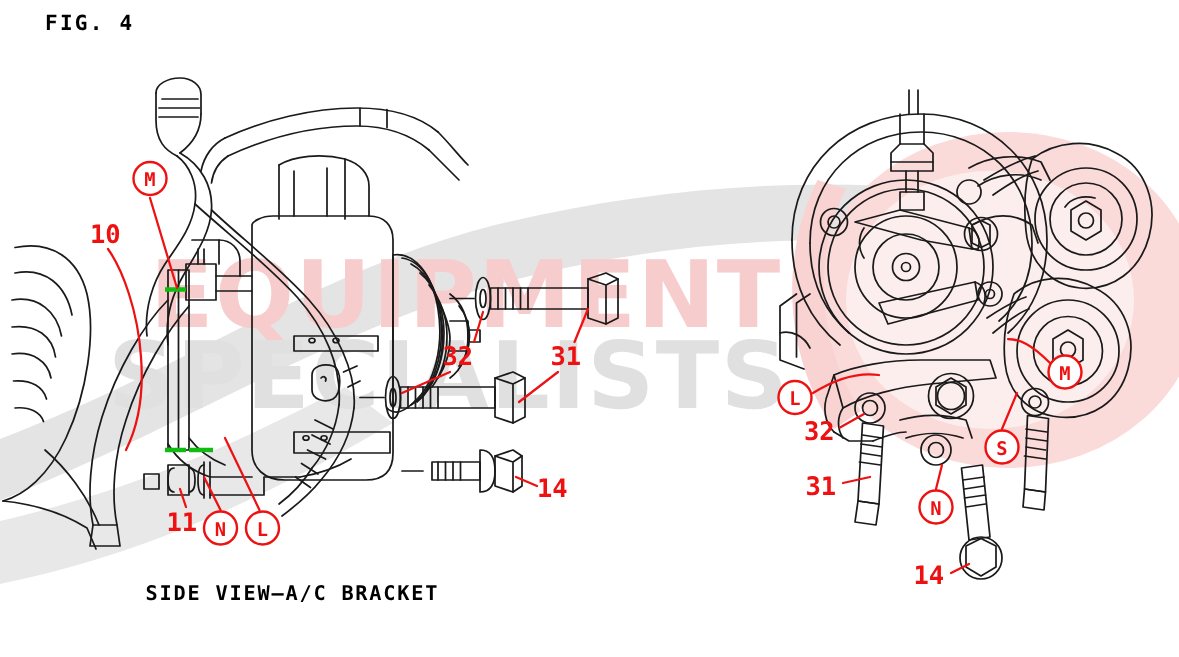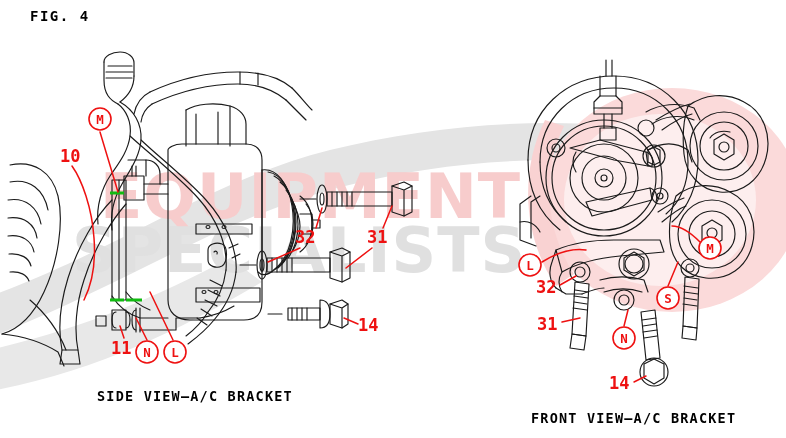--- a/index.html
+++ b/index.html
@@ -376,15 +376,14 @@
       <text x="367" y="243">31</text>
       <text x="358" y="331">14</text>
 
       <text x="536" y="293">32</text>
       <text x="537" y="330">31</text>
       <text x="609" y="389">14</text>
     </g>
   </svg>
 
   <div class="caption" id="caption-side">SIDE VIEW—A/C BRACKET</div>
-  <div class="caption" id="caption-front">FRONT VIEW—A/C BRACKET</div>
 
 </div>
 
 </body></html>

